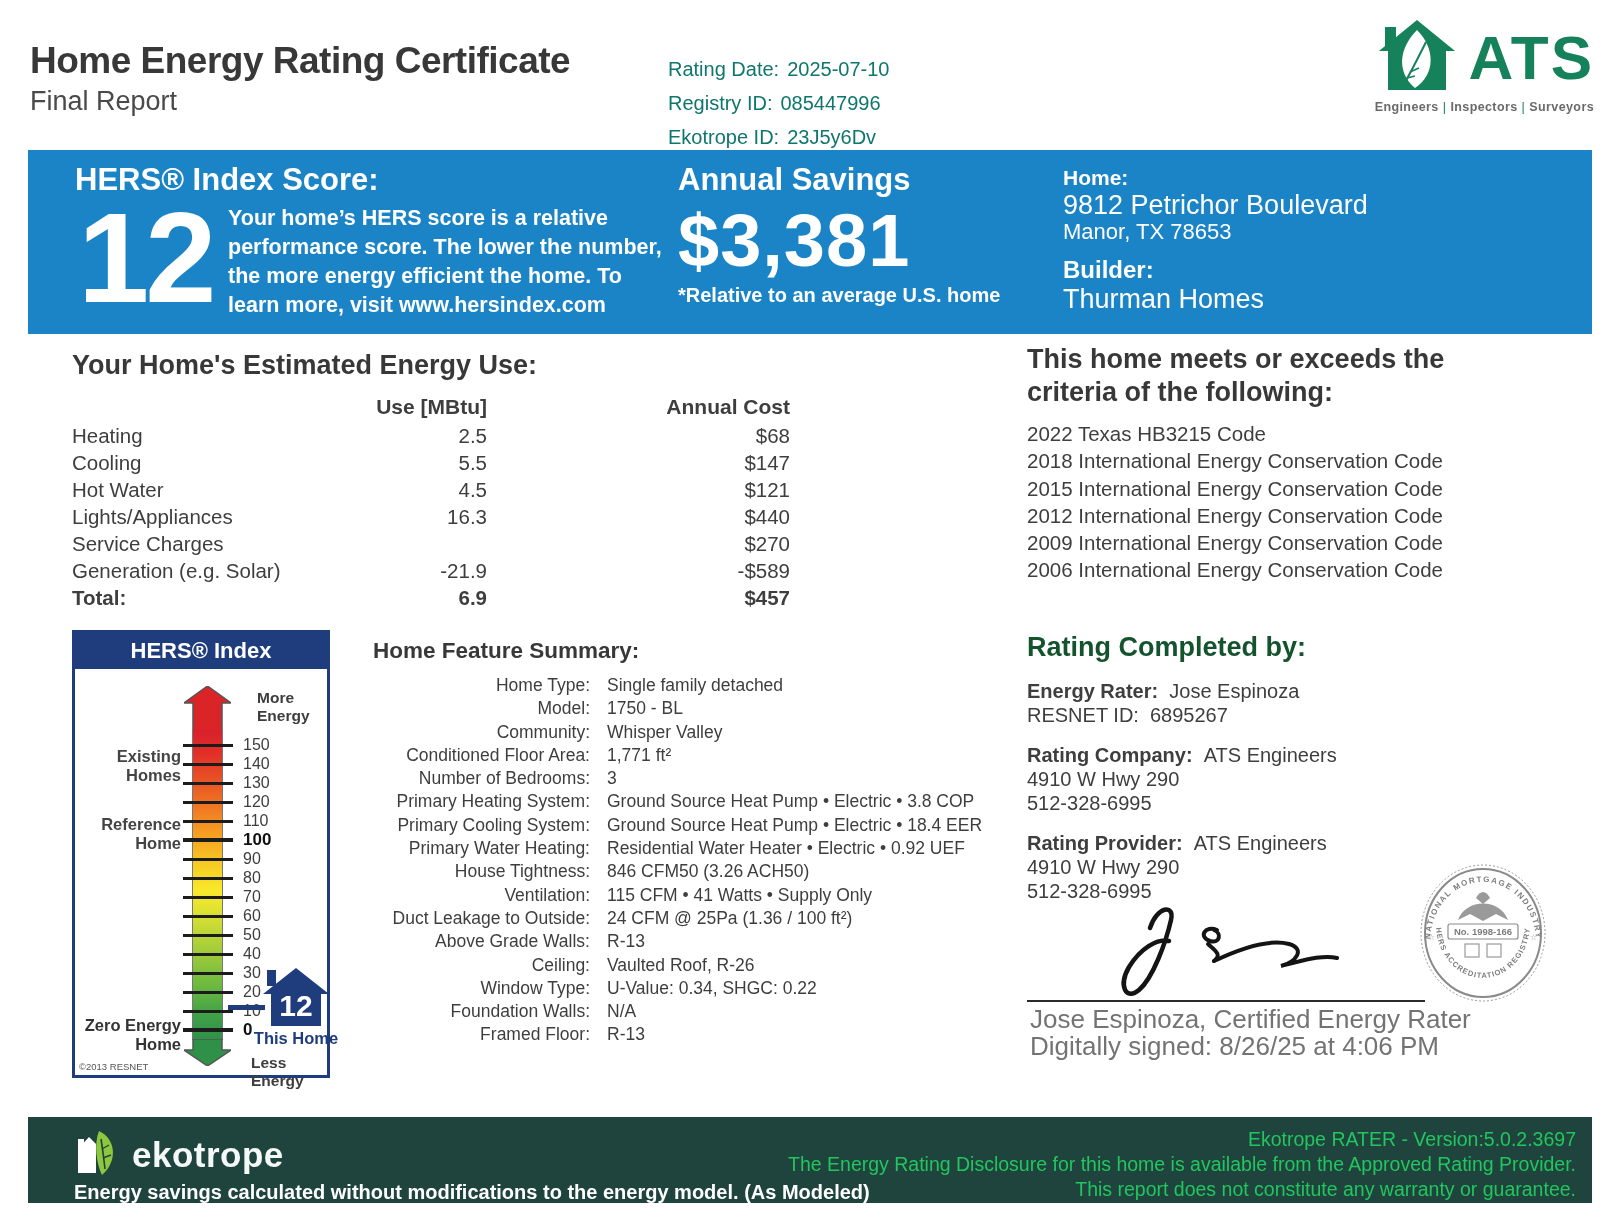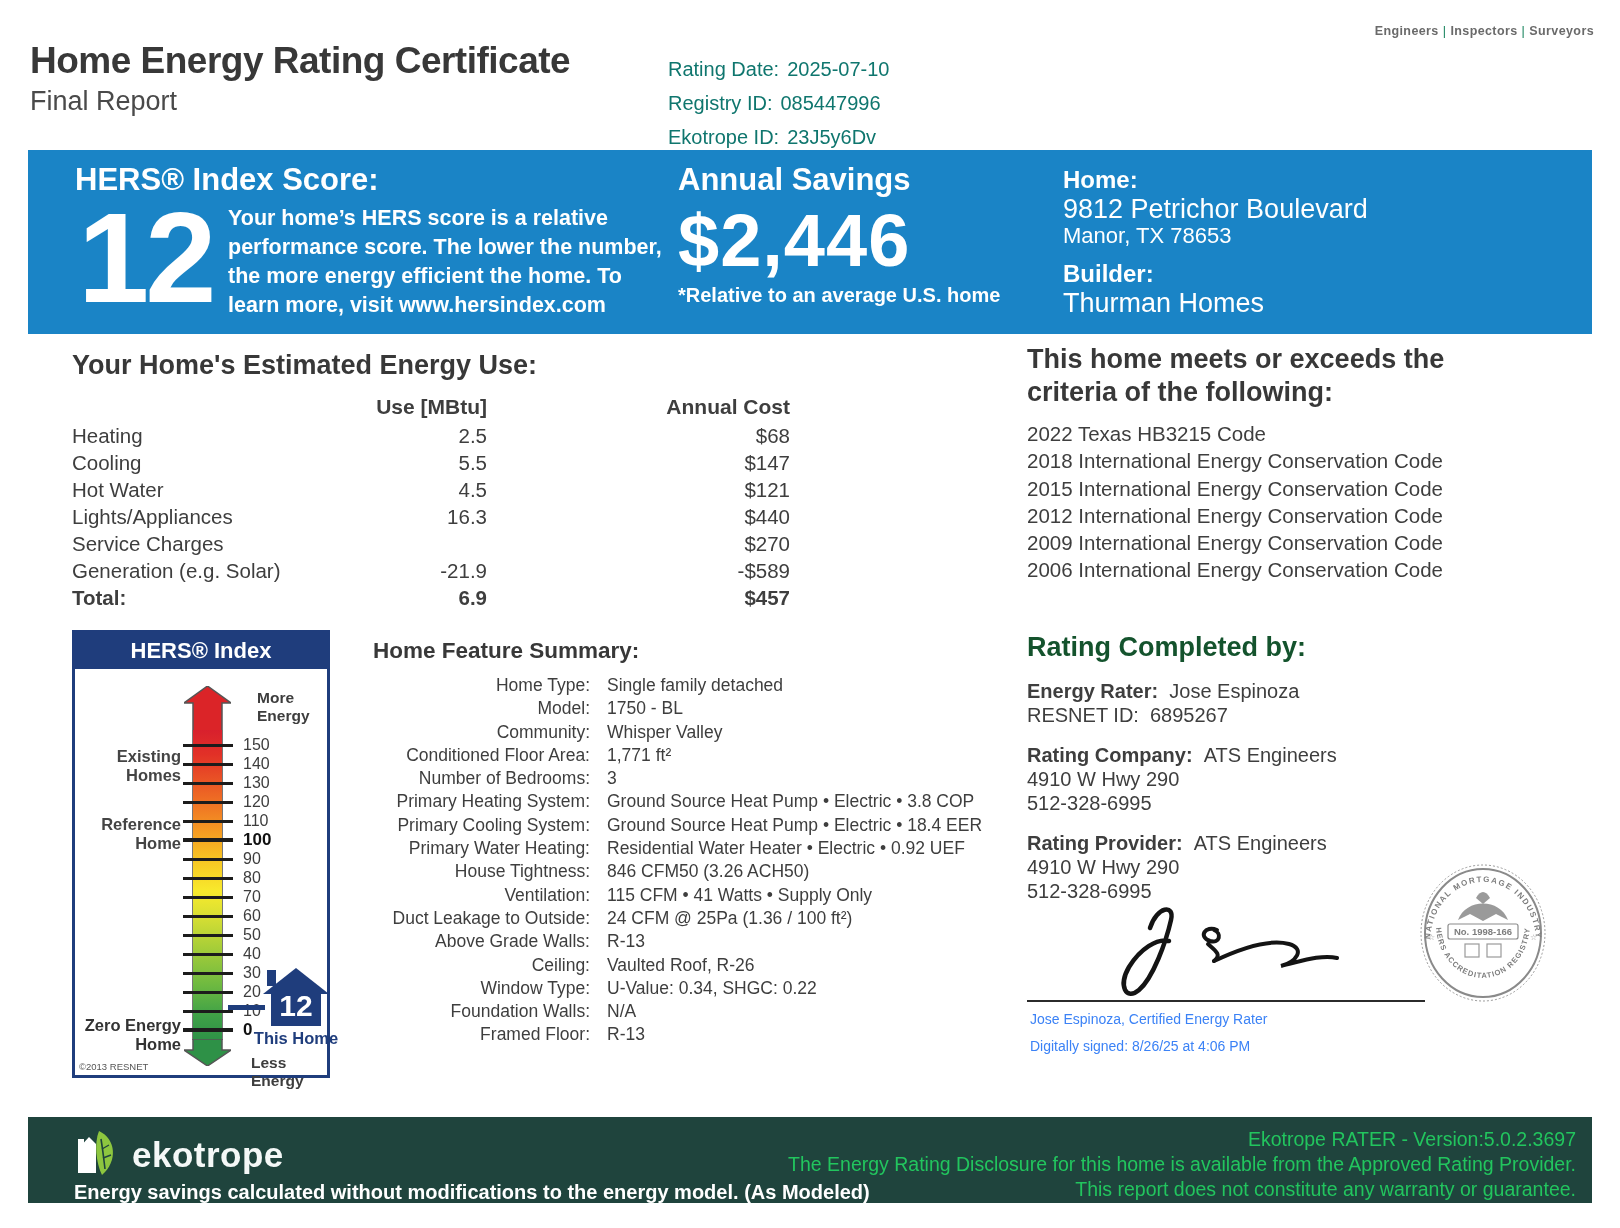--- a/index.html
+++ b/index.html
@@ -24,21 +24,21 @@
   .banner { position:absolute; left:28px; top:150px; width:1564px; height:184px; background:#1a84c6; color:#fff; }
   .hers-heading { position:absolute; left:47px; top:12px; font-size:31px; font-weight:700; }
   .score-big { position:absolute; left:50px; top:44px; font-size:128px; font-weight:700; line-height:1; letter-spacing:-4px; }
   .hers-desc { position:absolute; left:200px; top:54px; font-size:21.5px; font-weight:600; line-height:29px; }
   .hers-desc span { display:block; }
   .savings-block { position:absolute; left:650px; top:12px; }
   .savings-heading { font-size:31px; font-weight:700; }
   .savings-amount { font-size:74px; font-weight:700; line-height:1; margin-top:6px; letter-spacing:1px; }
   .savings-note { font-size:20px; font-weight:700; margin-top:6px; }
   .home-info { position:absolute; left:1035px; top:16px; }
-  .hi-label { font-size:24px; font-weight:700; }
+  .hi-label { font-size:21px; font-weight:700; }
   .hi-addr1 { font-size:27px; font-weight:400; line-height:30px; }
   .hi-addr2 { font-size:22px; font-weight:400; line-height:24px; }
   .hi-builder-label { font-size:24px; font-weight:700; margin-top:12px; }
   .hi-builder { font-size:27px; font-weight:400; line-height:30px; }
   
   .energy-heading { position:absolute; left:72px; top:350px; font-size:27px; font-weight:700; color:#383838; }
   .energy-table { position:absolute; left:72px; top:392px; width:718px; font-size:20.5px; }
   .et-row { display:flex; height:27px; align-items:center; }
   .et-label { width:300px; }
   .et-use { width:115px; text-align:right; }
@@ -78,21 +78,21 @@
   .criteria { position:absolute; left:1027px; top:343px; width:545px; }
   .criteria-heading { font-size:27px; font-weight:700; color:#383838; line-height:33px; }
   .criteria-list { margin-top:11px; font-size:20.5px; line-height:27.3px; }
   .rating-completed { position:absolute; left:1027px; top:632px; width:545px; }
   .rc-heading { font-size:27px; font-weight:700; color:#14532d; }
   .rc-block { margin-top:16px; font-size:20px; line-height:24px; }
   .rc-bold { font-weight:700; }
   .signature-area { position:absolute; left:1095px; top:900px; }
   .seal { position:absolute; left:1418px; top:862px; }
   .sig-line { position:absolute; left:1027px; top:1000px; width:398px; border-top:2px solid #2b2b2b; }
-  .sig-name { position:absolute; left:1030px; top:1006px; font-size:14px; line-height:27px; color:#3b82f6; }
+  .sig-name { position:absolute; left:1030px; top:1006px; font-size:26px; line-height:27px; color:#737373; }
   
   .footer { position:absolute; left:28px; top:1117px; width:1564px; height:86px; background:#1f443d; color:#eef4f2; }
   .ek-logo { position:absolute; left:46px; top:12px; display:flex; align-items:center; gap:10px; }
   .ek-name { font-size:35px; font-weight:700; color:#f4f8f7; letter-spacing:0.5px; }
   .as-modeled { position:absolute; left:46px; top:64px; font-size:20px; font-weight:700; color:#ffffff; }
   .footer-right { position:absolute; right:16px; top:10px; text-align:right; font-size:19.5px; line-height:25px; color:#22c55e; }
 </style>
 </head>
 <body>
 
@@ -109,37 +109,50 @@
     </div>
     <div class="meta-line">
       <span class="meta-label">Registry ID:</span><span>085447996</span>
     </div>
     <div class="meta-line">
       <span class="meta-label">Ekotrope ID:</span><span>23J5y6Dv</span>
     </div>
   </div>
 
   <div class="ats-logo">
+    <div class="ats-top">
+      <span>
+        <svg width="76" height="72" viewBox="0 0 76 72">
+          <rect x="6" y="7" width="11" height="20" fill="#15825b"></rect>
+          <polygon points="38,0 76,31 0,31" fill="#15825b"></polygon>
+          <rect x="9" y="28" width="58" height="42" fill="#15825b"></rect>
+          <path d="M38,10 C20,28 17,52 36,68 C57,54 56,28 38,10 Z" fill="#ffffff"></path>
+          <path d="M25,64 C32,52 40,36 47,22" stroke="#15825b" stroke-width="2" fill="none"></path>
+          <path d="M31,52 L40,48 M28,58 L36,56" stroke="#15825b" stroke-width="1.6" fill="none"></path>
+        </svg>
+      </span>
+      <span class="ats-name">ATS</span>
+    </div>
     <div class="ats-tagline">
       <span>Engineers</span><span class="pipe">|</span><span>Inspectors</span><span class="pipe">|</span><span>Surveyors</span>
     </div>
   </div>
 
   <div class="banner">
     <div class="hers-heading">HERS® Index Score:</div>
     <div class="score-big">12</div>
     <div class="hers-desc">
       <span>Your home’s HERS score is a relative</span>
       <span>performance score. The lower the number,</span>
       <span>the more energy efficient the home. To</span>
       <span>learn more, visit www.hersindex.com</span>
     </div>
     <div class="savings-block">
       <div class="savings-heading">Annual Savings</div>
-      <div class="savings-amount">$2,446</div>
+      <div class="savings-amount">$3,381</div>
       <div class="savings-note">*Relative to an average U.S. home</div>
     </div>
     <div class="home-info">
       <div class="hi-label">Home:</div>
       <div class="hi-addr1">9812 Petrichor Boulevard</div>
       <div class="hi-addr2">Manor, TX 78653</div>
       <div class="hi-builder-label">Builder:</div>
       <div class="hi-builder">Thurman Homes</div>
     </div>
   </div>

